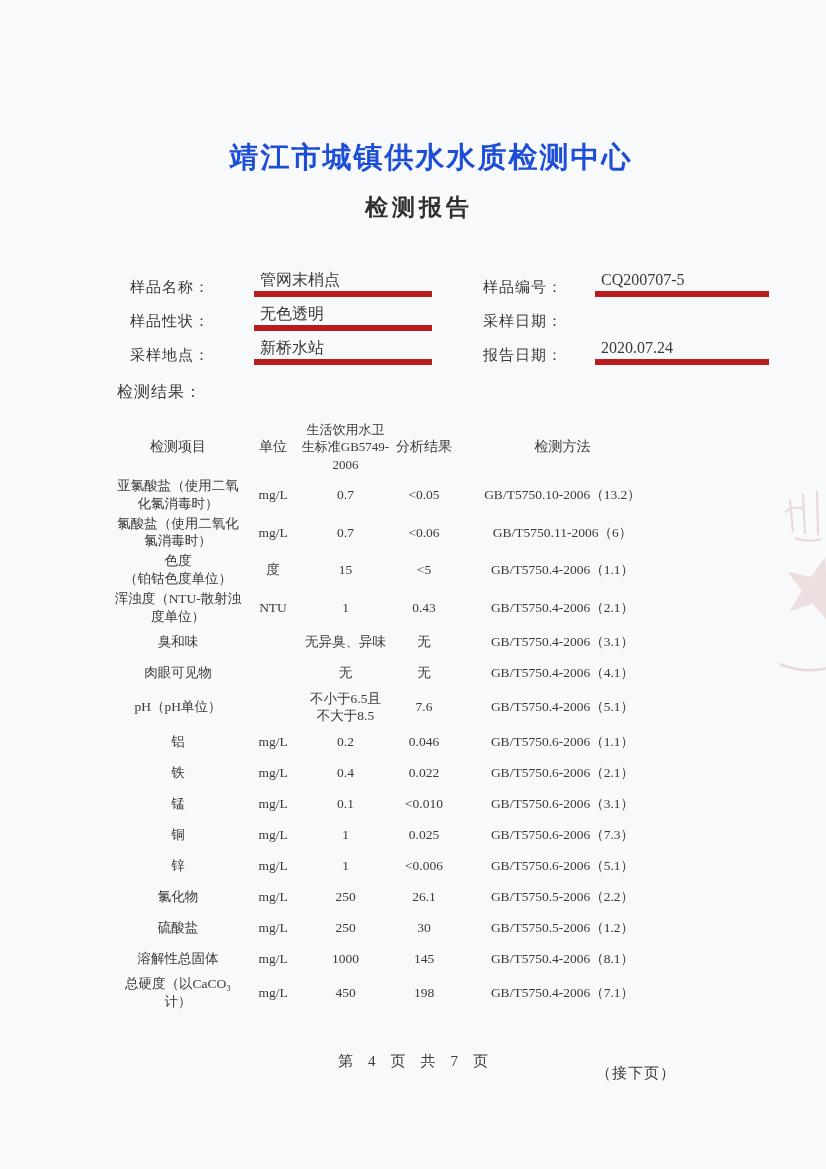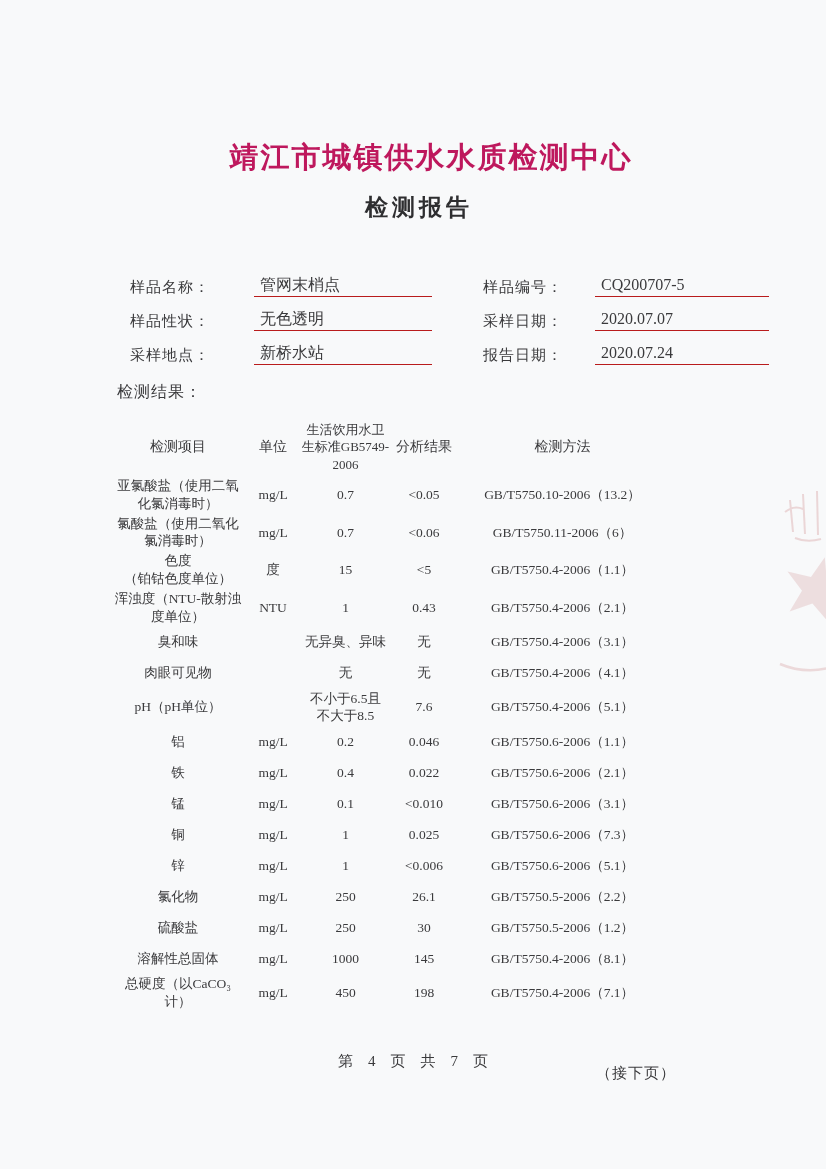--- a/index.html
+++ b/index.html
@@ -13,42 +13,42 @@
     width: 826px; height: 1169px;
     background: #f8f9fa;
     color: #3a3a3c;
     overflow: hidden;
   }
   
   .report-title {
     position: absolute; top: 138px; left: 0; right: 0;
     text-align: center; padding-left: 36px;
     font-size: 29px; font-weight: bold; letter-spacing: 2px;
-    color: #be185d;
+    color: #1d4ed8;
   }
   .report-subtitle {
     position: absolute; top: 192px; left: 0; right: 0;
     text-align: center; padding-left: 12px;
     font-size: 23px; font-weight: bold; letter-spacing: 4px;
     color: #2e2e30;
   }
   
   .info-group { position: absolute; top: 263px; }
   .info-left  { left: 130px; }
   .info-right { left: 483px; }
   .field-row { display: flex; align-items: flex-end; height: 34px; gap: 8px; }
   .field-label {
     font-size: 15px; letter-spacing: 1px; white-space: nowrap;
     width: 92px; flex: 0 0 92px;
   }
   .info-left .field-label { margin-right: 24px; }
   .info-right .field-label { margin-right: 12px; }
   .field-value {
     font-size: 16px; line-height: 1.2;
-    border-bottom: 1px solid #b91c1c;
+    border-bottom: 6px solid #b91c1c;
     padding: 0 0 2px 6px; white-space: nowrap;
   }
   .info-left  .field-value { width: 172px; }
   .info-right .field-value { width: 168px; }
   
   .results-label {
     position: absolute; top: 382px; left: 117px;
     font-size: 16px; letter-spacing: 1px;
   }
   .results-table {
@@ -108,21 +108,20 @@
   </div>
 </div>
   <div class="info-group info-right">
   <div class="field-row">
     <span class="field-label">样品编号：</span>
     <span class="field-value">CQ200707-5</span>
   </div>
 
   <div class="field-row">
     <span class="field-label">采样日期：</span>
-    <span class="field-value">2020.07.07</span>
   </div>
 
   <div class="field-row">
     <span class="field-label">报告日期：</span>
     <span class="field-value">2020.07.24</span>
   </div>
 </div>
 
   <div class="results-label">检测结果：</div>
 

